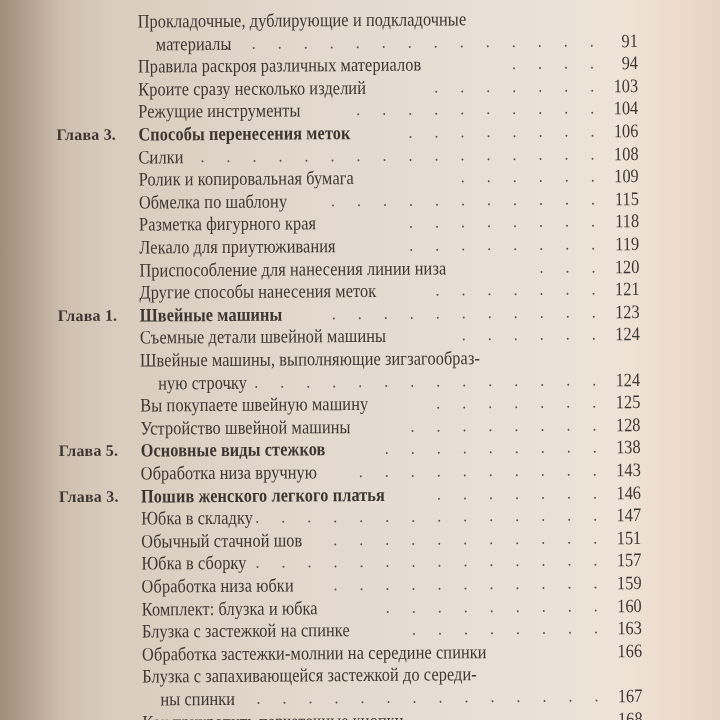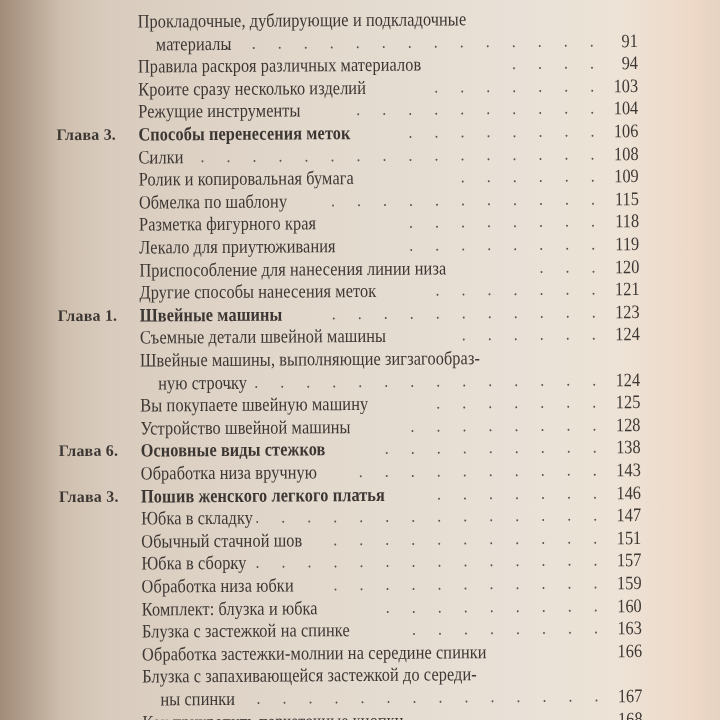--- a/index.html
+++ b/index.html
@@ -133,21 +133,21 @@
       <span class="title">Вы покупаете швейную машину</span>
       <span class="dots">. . . . . . .</span>
       <span class="page">125</span>
     </div>
     <div class="row" style="top: 414.8px;">
       <span class="title">Устройство швейной машины</span>
       <span class="dots">. . . . . . . .</span>
       <span class="page">128</span>
     </div>
     <div class="row" style="top: 437.4px;">
-      <span class="chapter">Глава 6.</span>
+      <span class="chapter">Глава 5.</span>
       <span class="title bold">Основные виды стежков</span>
       <span class="dots">. . . . . . . . .</span>
       <span class="page">138</span>
     </div>
     <div class="row" style="top: 460px;">
       <span class="title">Обработка низа вручную</span>
       <span class="dots">. . . . . . . . . .</span>
       <span class="page">143</span>
     </div>
     <div class="row" style="top: 482.6px;">

